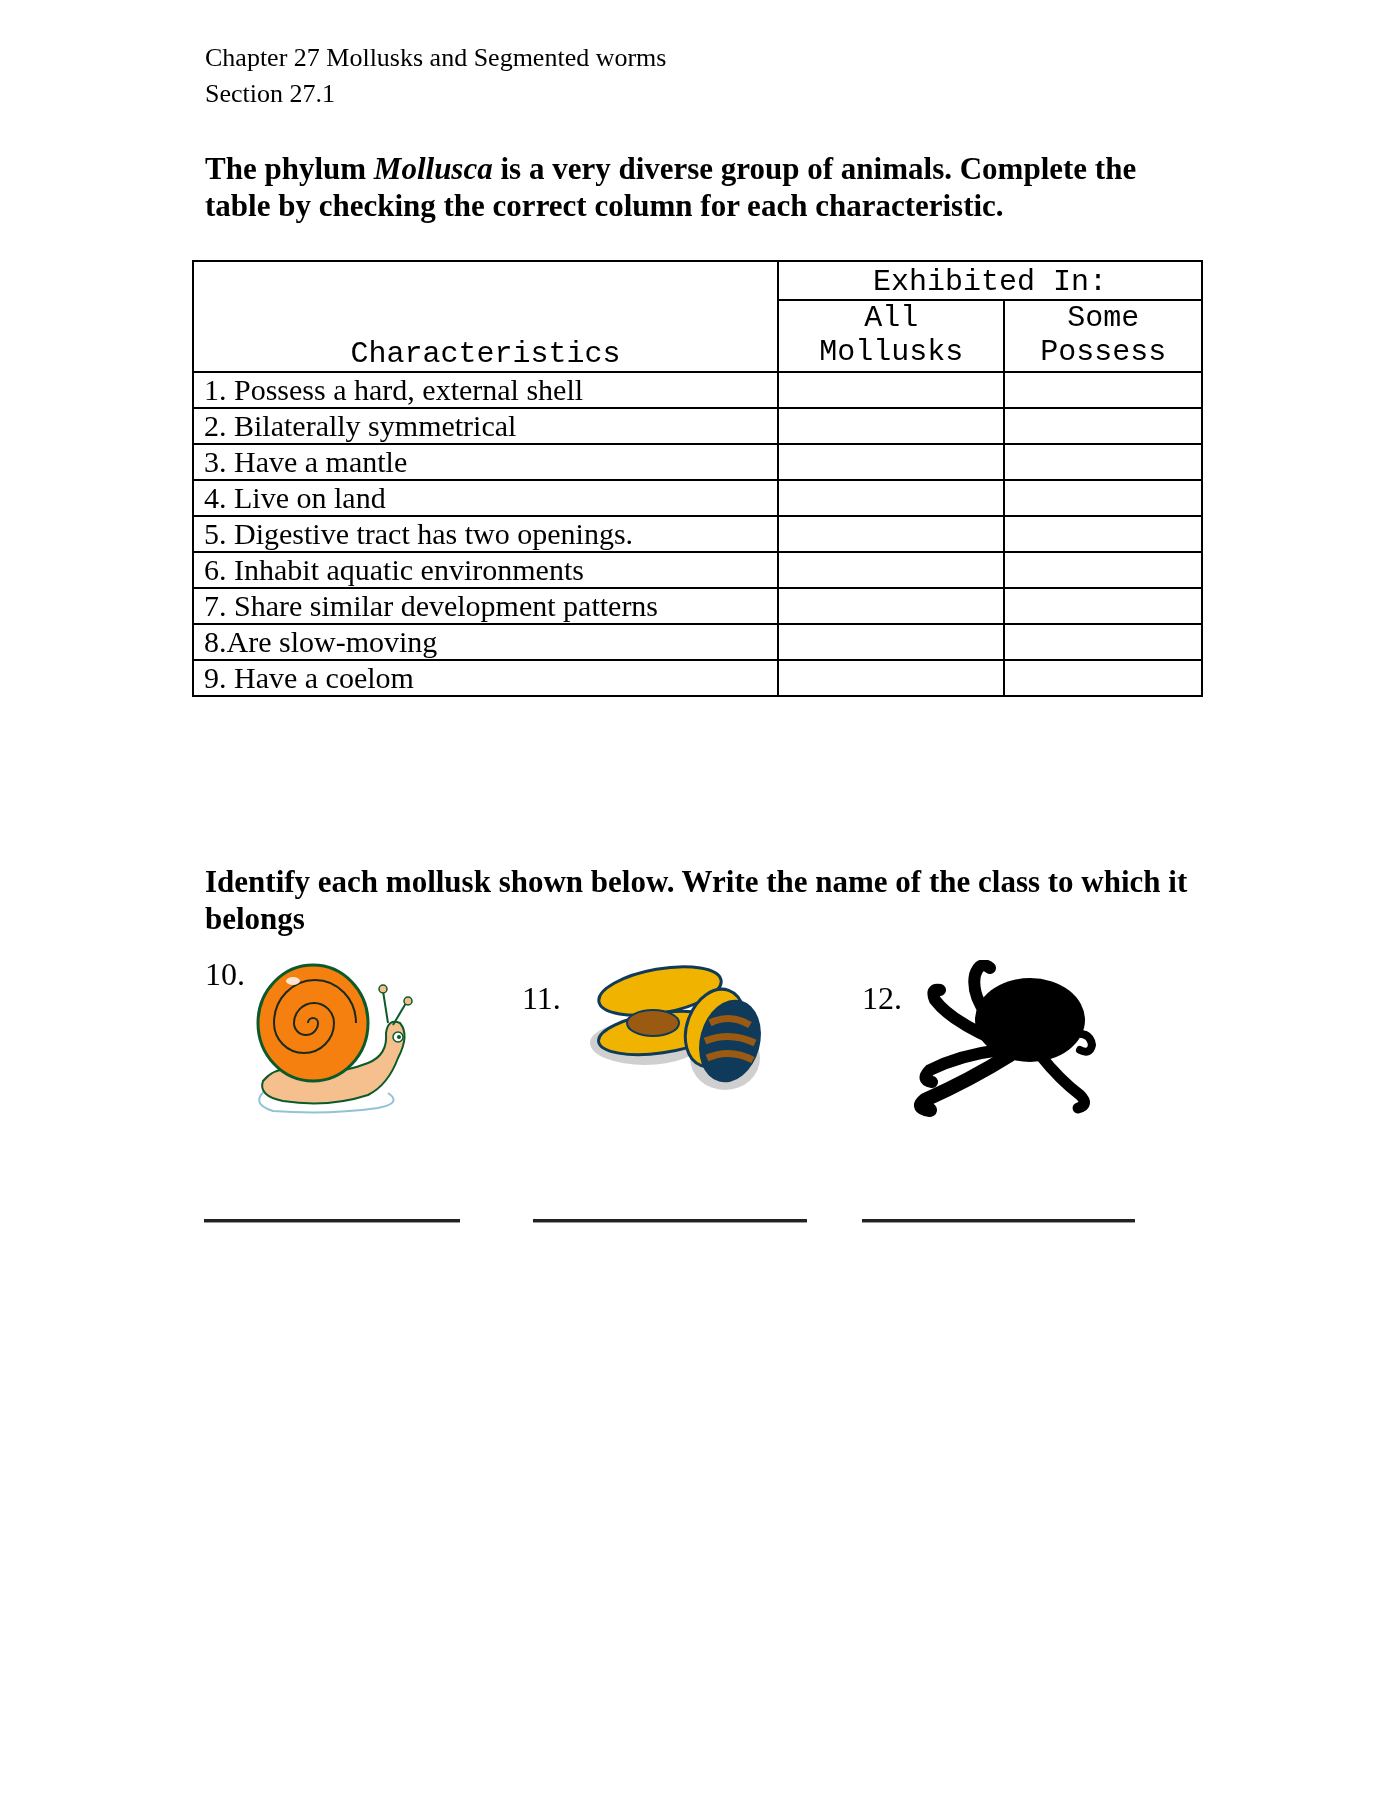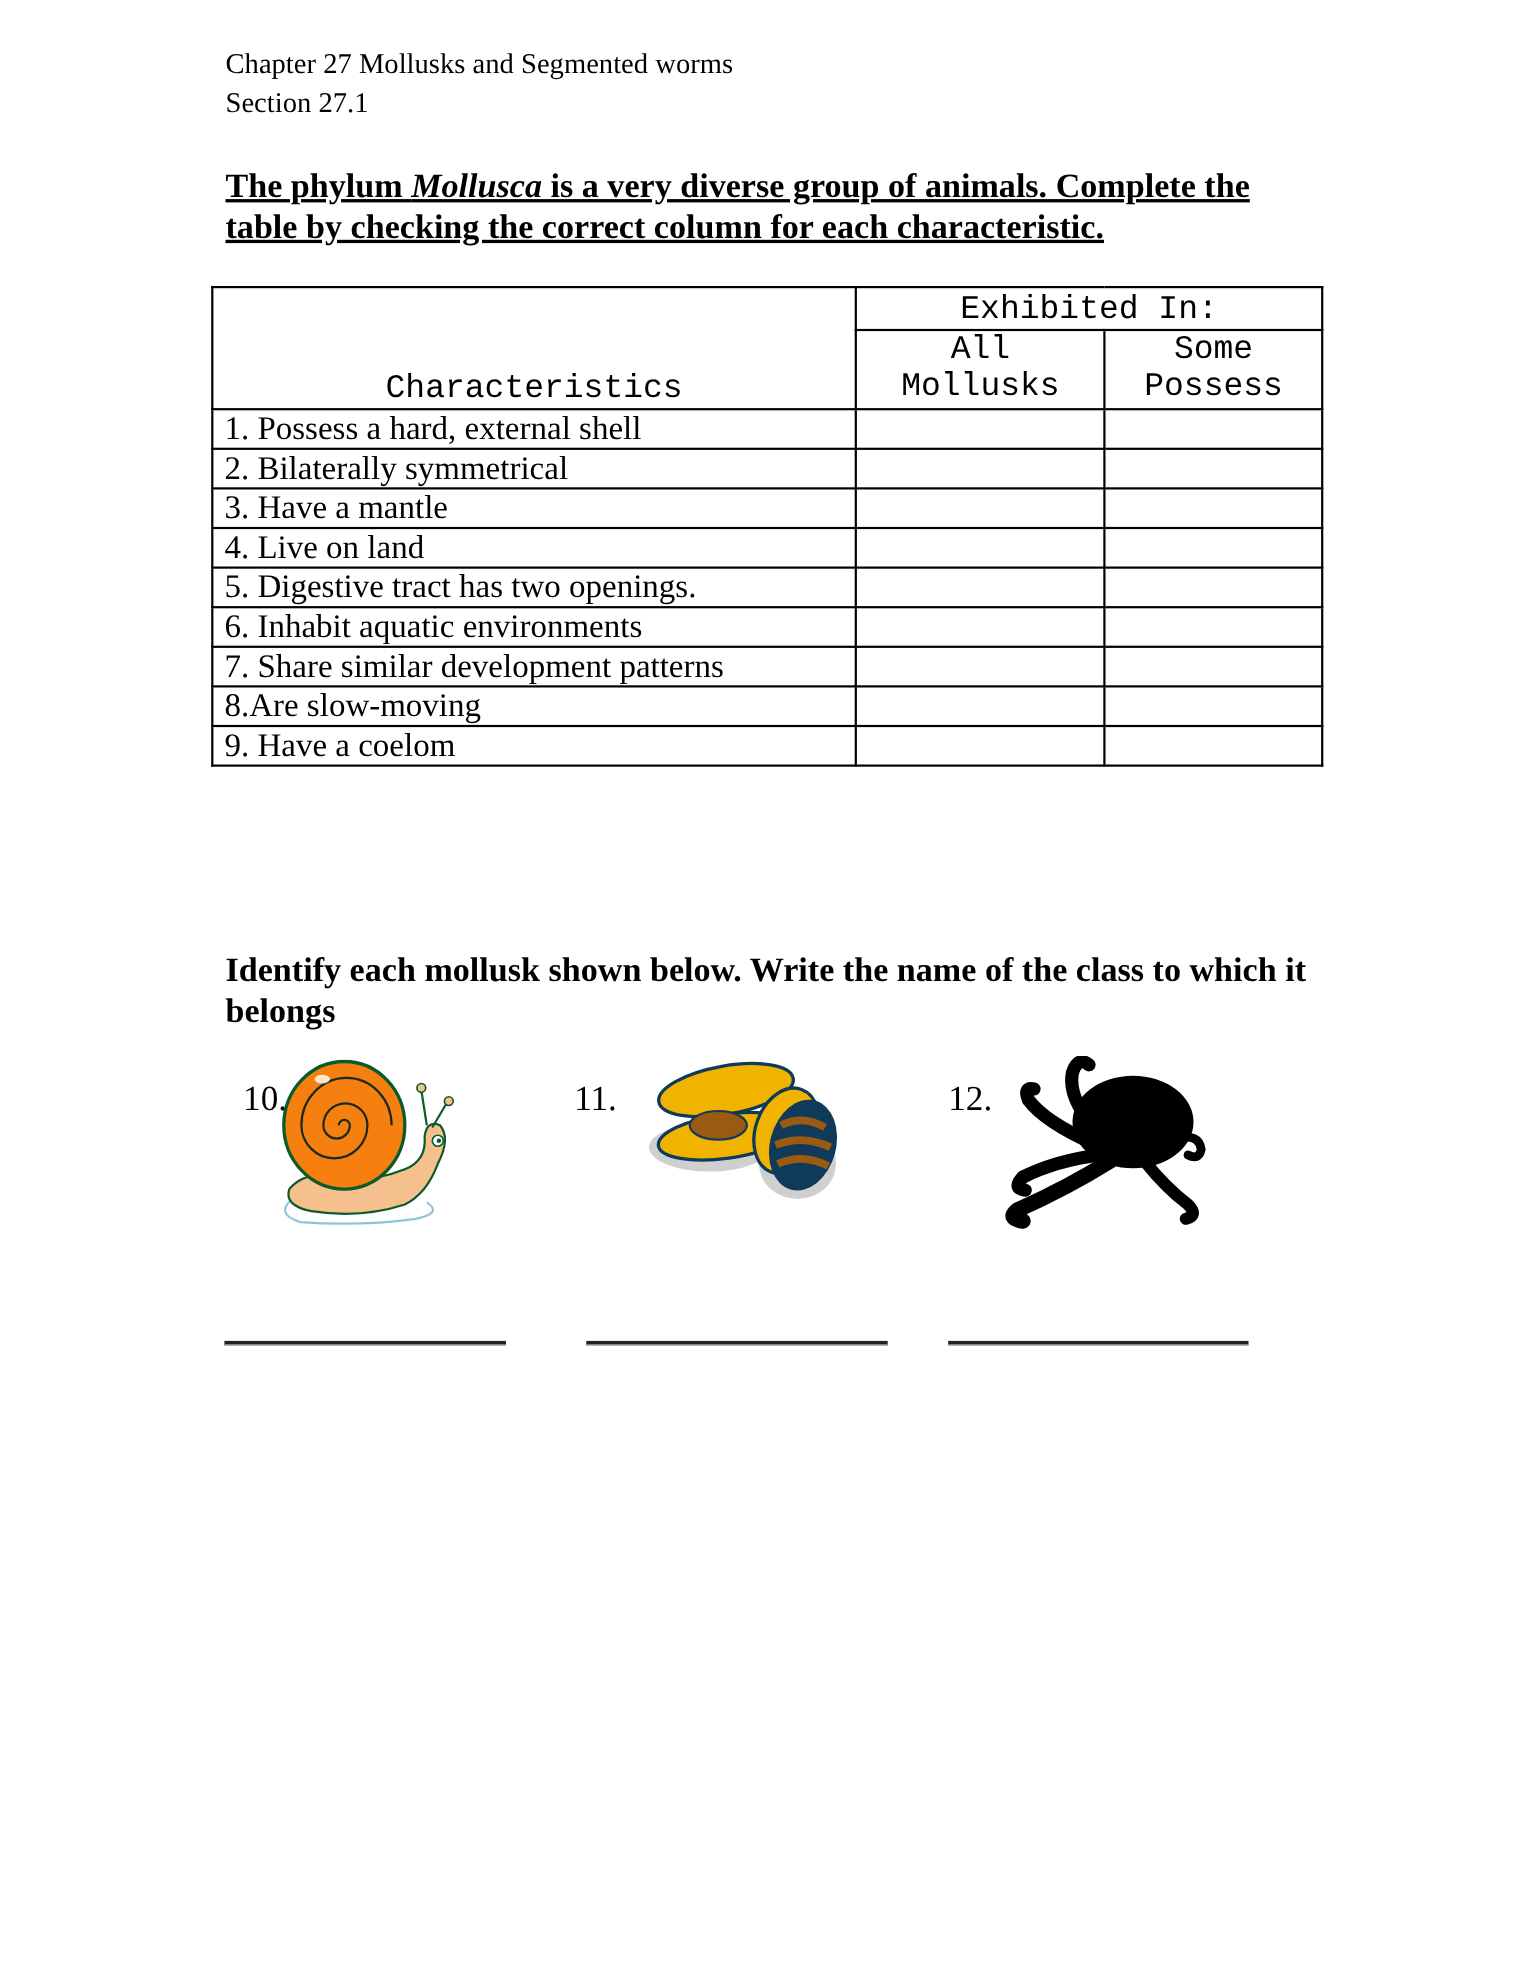--- a/index.html
+++ b/index.html
@@ -22,21 +22,21 @@
   svg { display: block; }
 </style>
 </head>
 <body>
 
 <div class="abs title">
   <div>Chapter 27 Mollusks and Segmented worms</div>
   <div>Section 27.1</div>
 </div>
 
-<div class="abs instr" style="top:150px;text-decoration:underline;"><span>The phylum </span><i>Mollusca</i><span> is a very diverse group of animals. Complete the table by checking the correct column for each characteristic.</span></div>
+<div class="abs instr" style="top:150px;"><span>The phylum </span><i>Mollusca</i><span> is a very diverse group of animals. Complete the table by checking the correct column for each characteristic.</span></div>
 
 <table class="grid">
   <tbody id="tbody">
     <tr>
       <td class="c1 hdr-center" rowspan="2">Characteristics</td>
       <td class="hdr-center" colspan="2" style="height:37px;">Exhibited In:</td>
     </tr>
     <tr>
       <td class="c2 hdr-center hdr-top" style="height:70px;">All Mollusks</td>
       <td class="c3 hdr-center hdr-top">
@@ -87,21 +87,21 @@
       <tr>
         <td class="c1">9. Have a coelom</td>
         <td class="c2"></td>
         <td class="c3"></td>
       </tr>
     </tbody>
 </table>
 
 <div class="abs instr" style="top:863px;">Identify each mollusk shown below. Write the name of the class to which it belongs</div>
 
-<div class="abs q-num" style="left:205px; top:980px;margin-left:16px;">10.</div>
+<div class="abs q-num" style="left:205px; top:956px;">10.</div>
 <div class="abs" style="left:238px; top:963px;">
   <svg width="180" height="155" viewBox="0 0 180 155">
     <path d="M30 125 Q10 140 35 148 Q90 152 140 145 Q165 140 150 130" fill="none" stroke="#8fc3d6" stroke-width="2"></path>
     <path d="M25 118 Q40 100 70 108 Q100 112 130 100 Q150 92 148 70 Q150 55 162 60 Q172 72 160 95 Q150 122 130 132 Q90 145 45 138 Q20 133 25 118 Z" fill="#f5c08e" stroke="#0b5a2a" stroke-width="2"></path>
     <ellipse cx="75" cy="60" rx="55" ry="58" fill="#f57f0f" stroke="#0b5a2a" stroke-width="3"></ellipse>
     <path d="M75 60 m-5 0 a5 5 0 1 1 10 0 a12 12 0 1 1 -24 0 a20 20 0 1 1 40 0 a30 30 0 1 1 -60 0 a40 42 0 1 1 82 0" fill="none" stroke="#1a2a1a" stroke-width="2"></path>
     <ellipse cx="55" cy="18" rx="7" ry="4" fill="#ffffff" opacity="0.8"></ellipse>
     <line x1="150" y1="60" x2="145" y2="28" stroke="#0b5a2a" stroke-width="2"></line>
     <line x1="155" y1="62" x2="168" y2="40" stroke="#0b5a2a" stroke-width="2"></line>
     <circle cx="145" cy="26" r="4" fill="#f5c08e" stroke="#0b5a2a" stroke-width="1.5"></circle>

